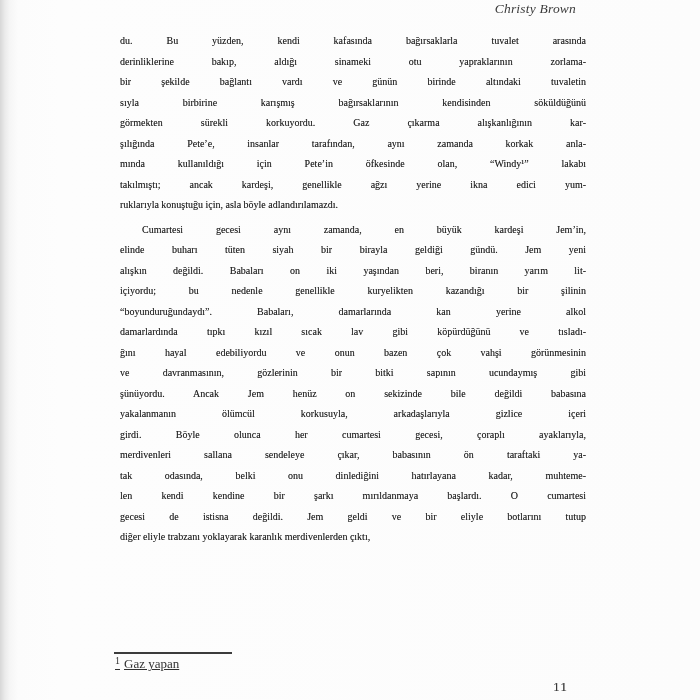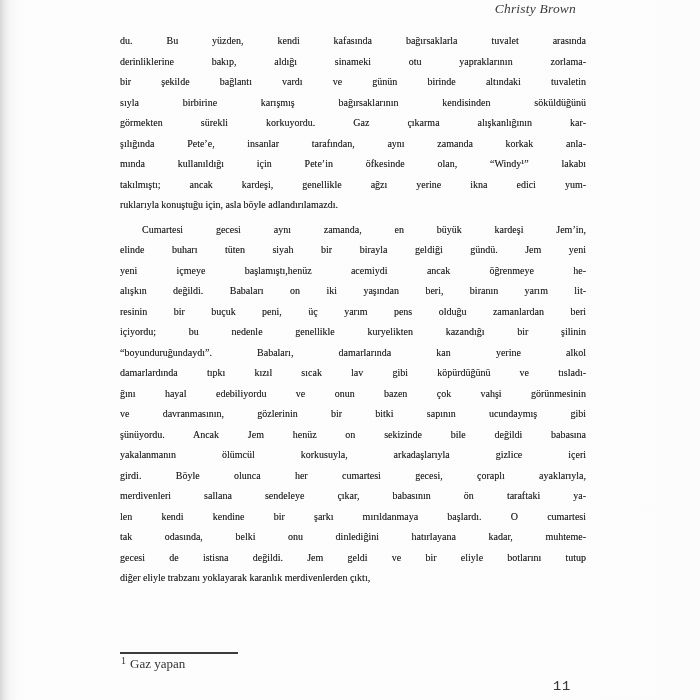--- a/index.html
+++ b/index.html
@@ -26,35 +26,35 @@
     text-align:justify;
     text-align-last:justify;
     white-space:normal;
   }
   .para .line.last {
     text-align-last:left;
   }
   .para.indented { margin-top:4px; }
   .para.indented .line:first-child { text-indent:22px; }
   .footnote {
-    position:absolute; left:120px; top:652px; width:300px;
+    position:absolute; left:114px; top:652px; width:300px;
     color:#2f2f2f;
+    text-decoration:underline;
   }
   .footnote-rule {
     width:118px; border-top:2px solid #3c3c3c; margin:0;
   }
   .footnote-row { margin-top:1px; font-size:13px; color:#333; }
   .footnote-marker {
     font-size:10px; vertical-align:4px; margin-right:4px; margin-left:1px;
   }
   .page-number {
     position:absolute; left:553px; top:679px;
     font-size:13.5px; color:#3a3a3a; letter-spacing:1px;
     text-shadow:0 0 0.5px rgba(20,20,20,0.4);
-    font-family:Liberation Mono, monospace;
   }
 </style>
 </head>
 <body>
 
 <div class="page">
 
   <div class="running-header">Christy Brown</div>
 
   <div class="body-text">
@@ -65,34 +65,32 @@
         <div class="line">sıyla birbirine karışmış bağırsaklarının kendisinden söküldüğünü</div>
         <div class="line">görmekten sürekli korkuyordu. Gaz çıkarma alışkanlığının kar-</div>
         <div class="line">şılığında Pete’e, insanlar tarafından, aynı zamanda korkak anla-</div>
         <div class="line">mında kullanıldığı için Pete’in öfkesinde olan, “Windy¹” lakabı</div>
         <div class="line">takılmıştı; ancak kardeşi, genellikle ağzı yerine ikna edici yum-</div>
         <div class="line last">ruklarıyla konuştuğu için, asla böyle adlandırılamazdı.</div>
       </div>
       <div class="para indented">
         <div class="line">Cumartesi gecesi aynı zamanda, en büyük kardeşi Jem’in,</div>
         <div class="line">elinde buharı tüten siyah bir birayla geldiği gündü. Jem yeni</div>
-        <div class="line">yeni içmeye başlamıştı,henüz acemiydi ancak öğrenmeye he-</div>
         <div class="line">alışkın değildi. Babaları on iki yaşından beri, biranın yarım lit-</div>
-        <div class="line">resinin bir buçuk peni, üç yarım pens olduğu zamanlardan beri</div>
         <div class="line">içiyordu; bu nedenle genellikle kuryelikten kazandığı bir şilinin</div>
         <div class="line">“boyunduruğundaydı”. Babaları, damarlarında kan yerine alkol</div>
         <div class="line">damarlardında tıpkı kızıl sıcak lav gibi köpürdüğünü ve tısladı-</div>
         <div class="line">ğını hayal edebiliyordu ve onun bazen çok vahşi görünmesinin</div>
         <div class="line">ve davranmasının, gözlerinin bir bitki sapının ucundaymış gibi</div>
         <div class="line">şünüyordu. Ancak Jem henüz on sekizinde bile değildi babasına</div>
         <div class="line">yakalanmanın ölümcül korkusuyla, arkadaşlarıyla gizlice içeri</div>
         <div class="line">girdi. Böyle olunca her cumartesi gecesi, çoraplı ayaklarıyla,</div>
         <div class="line">merdivenleri sallana sendeleye çıkar, babasının ön taraftaki ya-</div>
+        <div class="line">tak odasında, belki onu dinlediğini hatırlayana kadar, muhteme-</div>
         <div class="line">len kendi kendine bir şarkı mırıldanmaya başlardı. O cumartesi</div>
-        <div class="line">tak odasında, belki onu dinlediğini hatırlayana kadar, muhteme-</div>
         <div class="line">gecesi de istisna değildi. Jem geldi ve bir eliyle botlarını tutup</div>
         <div class="line last">diğer eliyle trabzanı yoklayarak karanlık merdivenlerden çıktı,</div>
       </div>
     </div>
 
   <div class="footnote">
     <div class="footnote-rule"></div>
     <div class="footnote-row">
       <span class="footnote-marker">1</span><span>Gaz yapan</span>
     </div>

